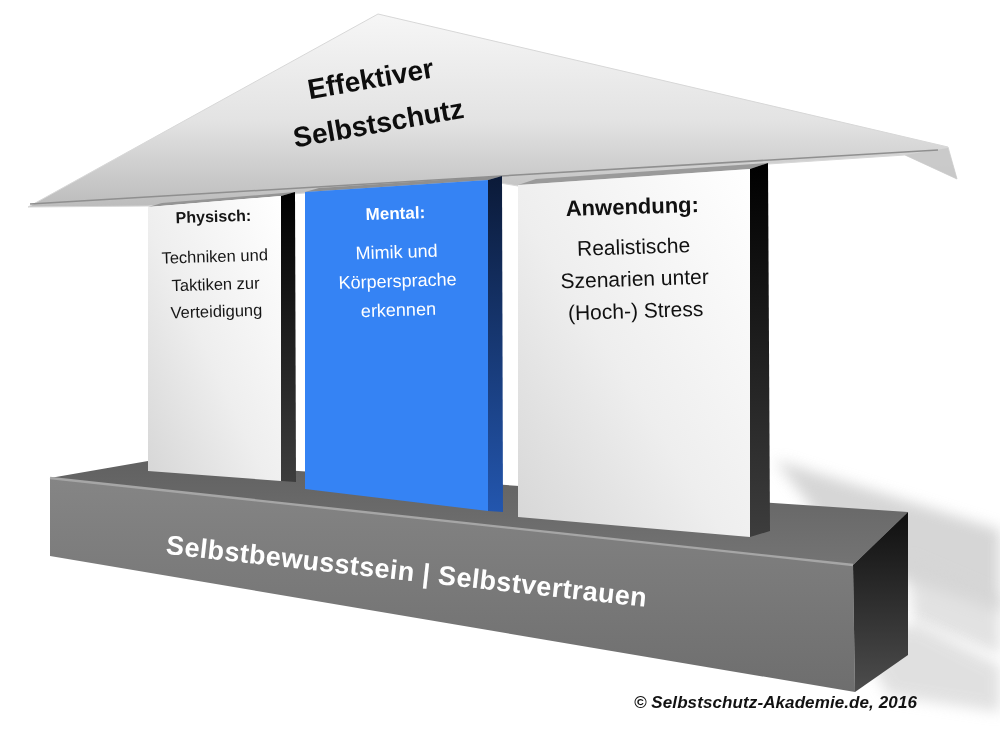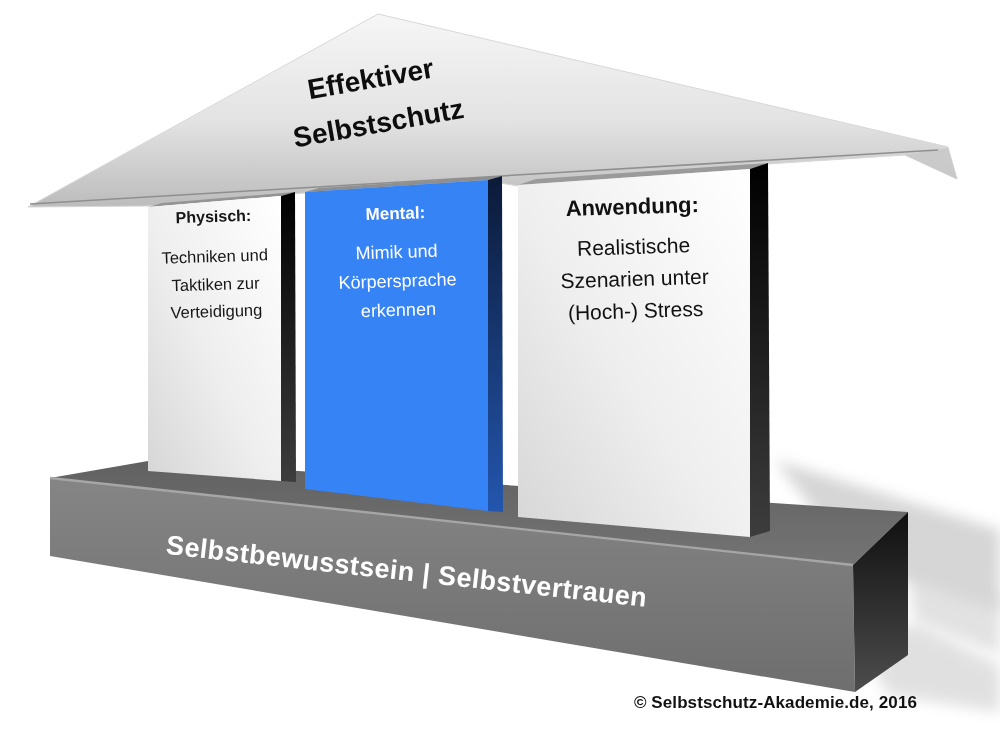--- a/index.html
+++ b/index.html
@@ -24,21 +24,21 @@
   .pt-2 .line{font-size:18px;line-height:29px;}
   .pt-3{left:516px;top:192px;width:236px;color:#111111;}
   .pt-3 .heading{font-size:22px;line-height:29px;margin-bottom:10px;}
   .pt-3 .line{font-size:21px;line-height:32px;}
   .base-label{
     left:168px;top:530px;color:#ffffff;font-size:27px;font-weight:bold;
     letter-spacing:.4px;transform:rotate(6.3deg);transform-origin:0 0;
   }
   .copyright{
     left:605px;top:693px;width:312px;text-align:right;
-    font-size:17px;font-weight:bold;color:#121212;letter-spacing:.1px;
+    font-size:17px;font-weight:bold;color:#121212;letter-spacing:.1px;font-style:italic;
   }
 </style>
 </head>
 <body>
 
 <div class="stage">
 
   <svg width="1000" height="749" viewBox="0 0 1000 749">
     <defs>
       <linearGradient id="gRoof" x1="0" y1="0" x2="0" y2="1">

